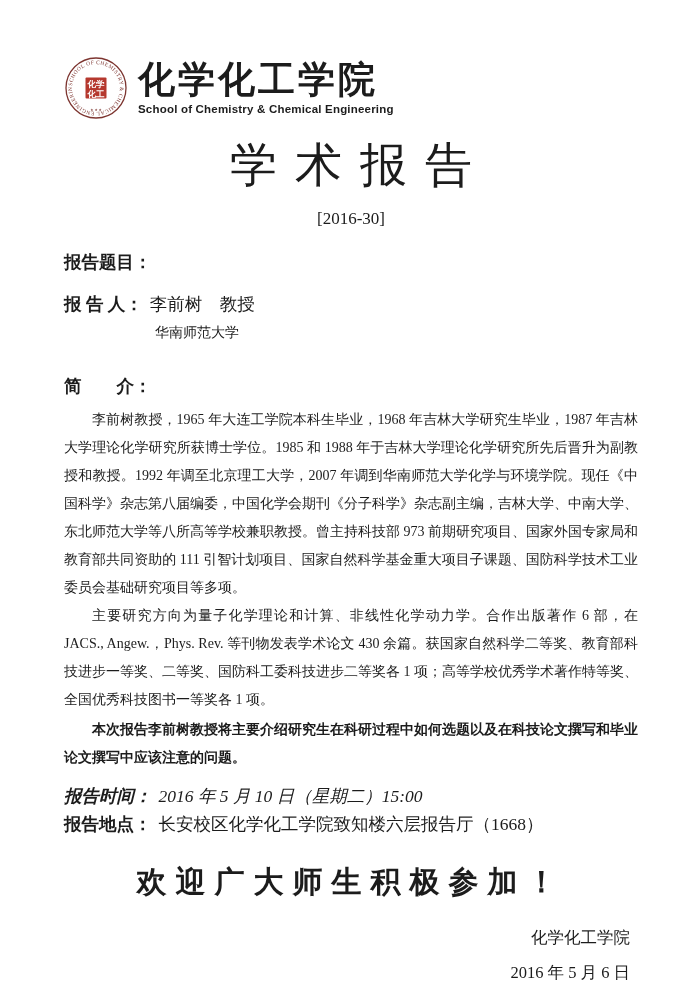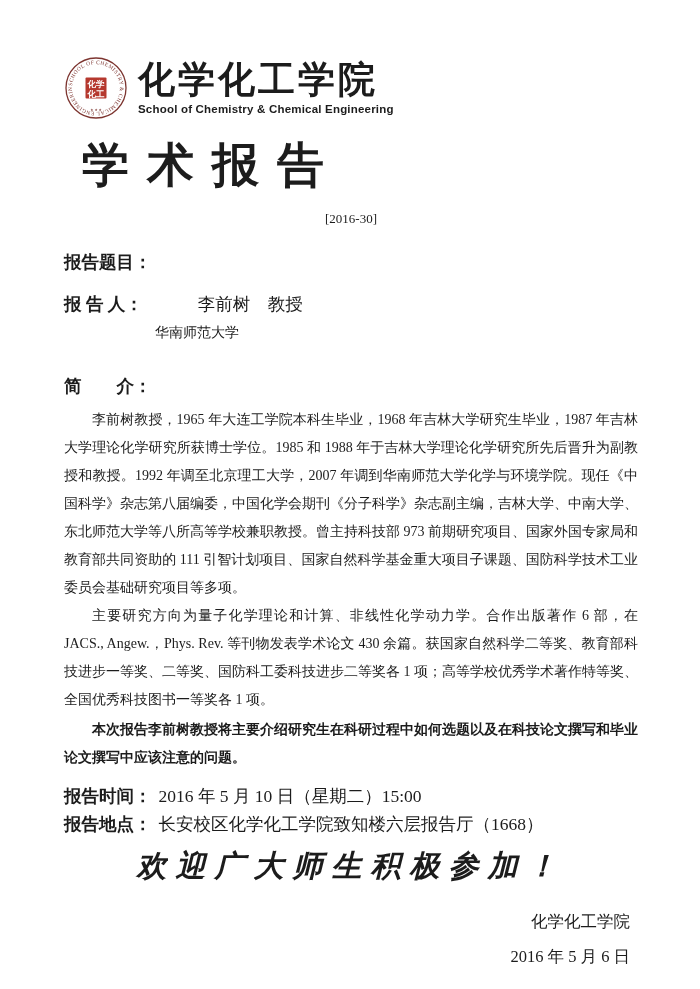--- a/index.html
+++ b/index.html
@@ -35,45 +35,46 @@
   .logo-en {
     font-size: 11.5px;
     font-weight: bold;
     margin-top: 3px;
     letter-spacing: 0.2px;
     font-family: "Liberation Sans", sans-serif;
   }
 
   
   .main-title {
+    text-align: center;
     font-size: 47px;
-    font-weight: bold;
+    font-weight: normal;
     letter-spacing: 18px;
     text-indent: 18px;
     margin-top: 12px;
     line-height: 58px;
   }
   .doc-number {
     text-align: center;
-    font-size: 13px;
+    font-size: 17px;
     margin-top: 14px;
     line-height: 22px;
   }
 
   
   .field-row {
     display: flex;
     align-items: baseline;
     font-size: 17.5px;
     line-height: 28px;
   }
   .mt-topic   { margin-top: 18px; }
-  .mt-speaker { margin-top: 14px; gap: 48px; }
+  .mt-speaker { margin-top: 14px; }
   .mt-intro   { margin-top: 24px; }
-  .mt-time    { margin-top: 10px; }
+  .mt-time    { margin-top: 10px; font-style: italic; }
   .field-label {
     font-weight: bold;
     white-space: pre;
     flex: 0 0 auto;
   }
   .field-value { margin-left: 7px; }
   .affiliation-row {
     font-size: 14px;
     line-height: 30px;
     padding-left: 91px;
@@ -88,23 +89,22 @@
     margin: 0;
   }
   .body-paragraph.first { margin-top: 6px; }
   .body-paragraph.highlight { font-weight: bold; margin-top: 2px; }
 
   
   .welcome-line {
     text-align: center;
     font-size: 30px;
     font-weight: bold;
-    font-style: italic;
     letter-spacing: 9px;
-    margin-top: 6px;
+    margin-top: 22px;
     line-height: 44px;
   }
   .footer-block {
     text-align: right;
     font-size: 16.5px;
     line-height: 35px;
     margin-top: 16px;
     padding-right: 8px;
   }
 </style>

